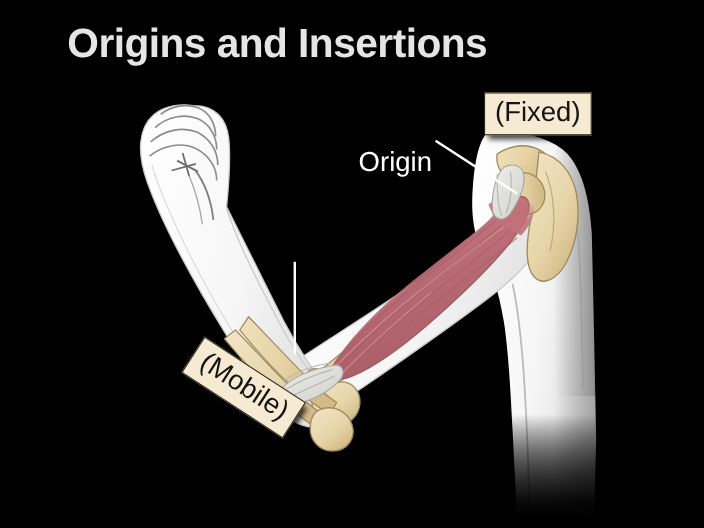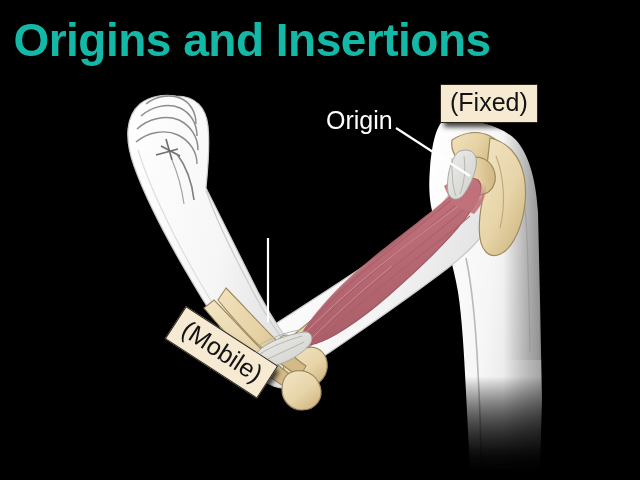--- a/index.html
+++ b/index.html
@@ -20,24 +20,24 @@
 
   
   #title {
     position: absolute;
     left: 0;
     top: 12px;
     width: 504px;
     text-align: center;
     font-family: "Liberation Sans", sans-serif;
     font-weight: bold;
-    font-size: 46px;
+    font-size: 37px;
     line-height: 56px;
     letter-spacing: -0.5px;
-    color: #14b8a6;
+    color: #e5e5e5;
     white-space: nowrap;
     user-select: none;
   }
 
   
   #figure {
     position: absolute;
     left: 0;
     top: 0;
     width: 640px;
@@ -47,20 +47,21 @@
   
   .lbl-white {
     position: absolute;
     color: #ffffff;
     font-family: "Liberation Sans", sans-serif;
     font-size: 25px;
     line-height: 25px;
     font-weight: normal;
     white-space: nowrap;
     user-select: none;
+    margin-top: 27px;
   }
   #label-origin  { left: 326px; top: 108px; }
   #label-insertion { left: 216px; top: 208px; }
 
   
   .callout {
     position: absolute;
     background: #f7ead2;
     border: 1.5px solid #2a2419;
     color: #141414;

